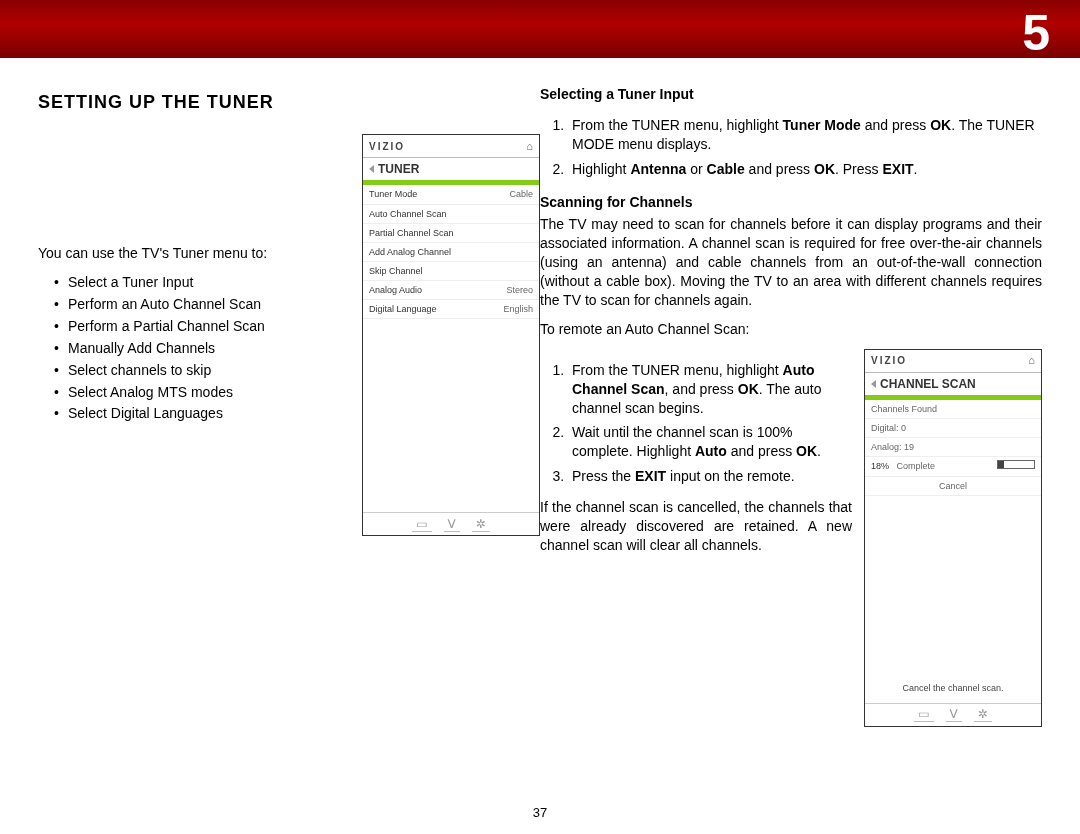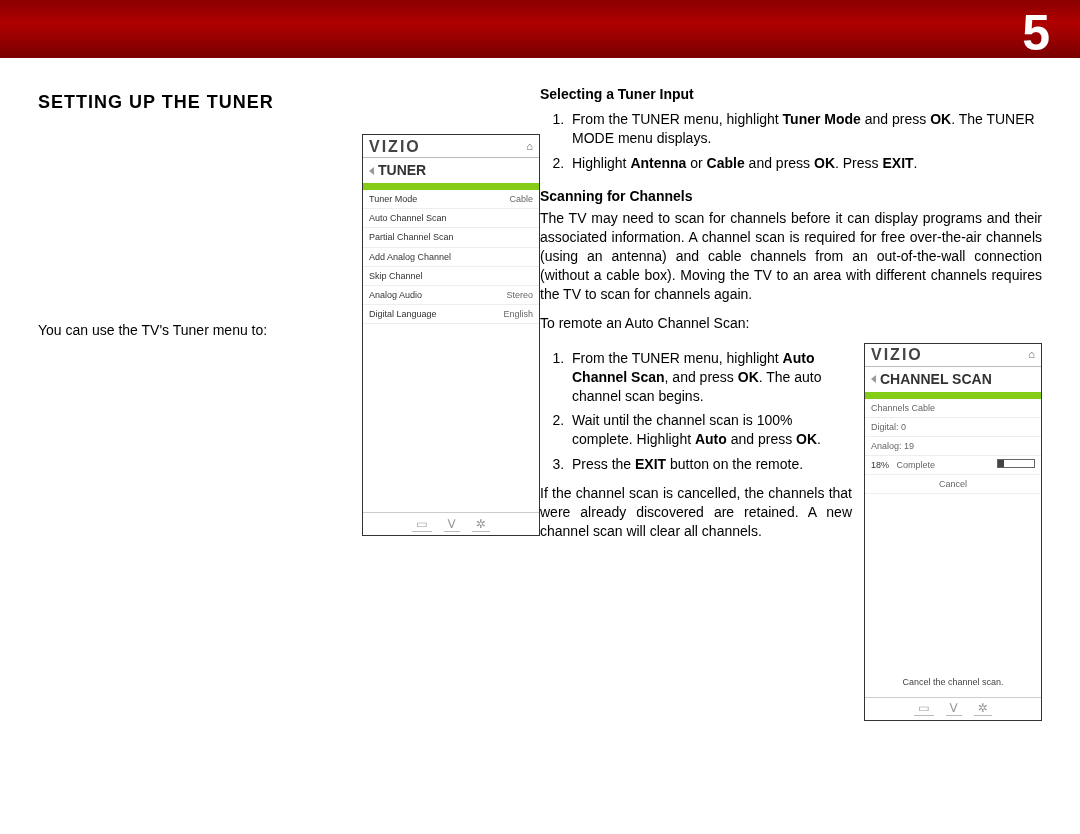--- a/index.html
+++ b/index.html
@@ -6,34 +6,34 @@
   .page{width:1080px;height:834px;position:relative;}
   .redbar{position:absolute;left:0;top:0;width:100%;height:58px;background:linear-gradient(#8a0000,#b00000 40%,#7a0000);}
   .chapter-num{position:absolute;right:30px;top:0px;color:#fff;font-size:50px;font-weight:bold;font-family:inherit;}
   .content{position:absolute;left:38px;top:85px;width:1004px;display:flex;}
   .col{flex:1;min-width:0;}
   h1{font-size:18px;font-weight:900;letter-spacing:1px;margin:5px 0 20px 0;font-family:inherit;}
   h2{font-size:14px;font-weight:bold;margin:0 0 4px 0;}
   ul.bul{list-style:none;padding:0;margin:2px 0 0 16px;}
   ul.bul>li{padding-left:14px;position:relative;margin:3px 0;}
   ul.bul>li::before{content:"•";position:absolute;left:0;top:0;}
-  ol.steps{padding-left:28px;margin:0 0;}
+  ol.steps{padding-left:28px;margin:12px 0;}
   ol.steps>li{margin:6px 0;padding-left:4px;}
   ol.steps>li::marker{font-weight:normal;}
   p{margin:0 0 10px 0;}
   .just{text-align:justify;}
   .left-top{display:flex;gap:12px;align-items:center;}
   .left-bullets{flex:1;min-width:0;}
   .screen{width:176px;border:1px solid #333;background:#fff;font-size:10px;color:#333;position:relative;flex:none;}
   .screen.tall{height:400px;}
   .screen.tall2{height:376px;}
   .sc-top{display:flex;align-items:center;justify-content:space-between;height:22px;padding:0 6px;border-bottom:1px solid #bbb;}
-  .sc-brand{font-weight:bold;letter-spacing:2px;font-size:16px;color:#444;}
+  .sc-brand{font-weight:bold;letter-spacing:2px;font-size:10px;color:#444;}
   .sc-home{font-size:11px;color:#666;}
-  .sc-title{display:flex;align-items:center;gap:4px;padding:3px 6px;border-bottom:7px solid #84cc16;font-weight:bold;font-size:14px;}
+  .sc-title{display:flex;align-items:center;gap:4px;padding:3px 6px;border-bottom:5px solid #84cc16;font-weight:bold;font-size:12px;}
   .sc-back{display:inline-block;width:0;height:0;border-right:5px solid #999;border-top:4px solid transparent;border-bottom:4px solid transparent;}
   .sc-row{display:flex;justify-content:space-between;padding:3px 6px;border-bottom:1px solid #eee;font-size:9px;}
   .sc-row span:last-child{color:#666;}
   .sc-note{position:absolute;bottom:28px;left:0;right:0;text-align:center;font-size:9px;color:#444;padding:4px;}
   .sc-foot{position:absolute;bottom:0;left:0;right:0;height:22px;border-top:1px solid #ccc;display:flex;align-items:center;justify-content:center;gap:12px;color:#999;font-size:12px;}
   .sc-foot>span{border-bottom:1px solid #bbb;padding:1px 4px;line-height:1;display:inline-flex;align-items:center;}
   .sc-bar{display:inline-block;width:36px;height:7px;border:1px solid #666;position:relative;vertical-align:middle;margin-left:6px;}
   .sc-bar>i{display:block;height:100%;background:#444;}
   .pageno{position:absolute;left:0;right:0;bottom:12px;text-align:center;font-size:13px;}
   .right-flex{display:flex;gap:12px;align-items:flex-start;margin-top:8px;}
@@ -48,20 +48,29 @@
     <div class="chapter-num">5</div>
   </div>
 
   <div class="content">
 
     <div class="col">
       <h1>SETTING UP THE TUNER</h1>
       <div class="left-top">
         <div class="left-bullets">
           <p>You can use the TV's Tuner menu to:</p>
+          <ul class="bul">
+            <li>Select a Tuner Input</li>
+            <li>Perform an Auto Channel Scan</li>
+            <li>Perform a Partial Channel Scan</li>
+            <li>Manually Add Channels</li>
+            <li>Select channels to skip</li>
+            <li>Select Analog MTS modes</li>
+            <li>Select Digital Languages</li>
+          </ul>
         </div>
 
         <div class="screen tall">
           <div class="sc-top">
             <span class="sc-brand">VIZIO</span>
             <span class="sc-home">⌂</span>
           </div>
           <div class="sc-title">
               <span class="sc-back"></span>
               <span>TUNER</span>
@@ -112,36 +121,36 @@
 
       <h2 style="margin-top:14px">Scanning for Channels</h2>
       <p class="just">The TV may need to scan for channels before it can display programs and their associated information. A channel scan is required for free over-the-air channels (using an antenna) and cable channels from an out-of-the-wall connection (without a cable box). Moving the TV to an area with different channels requires the TV to scan for channels again.</p>
       <p>To remote an Auto Channel Scan:</p>
 
       <div class="right-flex">
         <div class="right-text">
           <ol class="steps">
             <li><span>From the TUNER menu, highlight </span><b class="semi">Auto Channel Scan</b><span>, and press </span><b class="semi">OK</b><span>. The auto channel scan begins.</span></li>
             <li><span>Wait until the channel scan is 100% complete. Highlight </span><b class="semi">Auto</b><span> and press </span><b class="semi">OK</b><span>.</span></li>
-            <li><span>Press the </span><b class="semi">EXIT</b><span> button on the remote.</span></li>
+            <li><span>Press the </span><b class="semi">EXIT</b><span> input on the remote.</span></li>
           </ol>
           <p class="just" style="margin-top:10px">If the channel scan is cancelled, the channels that were already discovered are retained. A new channel scan will clear all channels.</p>
         </div>
 
         <div class="screen tall2">
           <div class="sc-top">
             <span class="sc-brand">VIZIO</span>
             <span class="sc-home">⌂</span>
           </div>
           <div class="sc-title">
               <span class="sc-back"></span>
               <span>CHANNEL SCAN</span>
             </div>
           <div class="sc-row">
-              <span>Channels Cable</span>
+              <span>Channels Found</span>
             </div>
           <div class="sc-row">
               <span>Digital:   0</span>
             </div>
           <div class="sc-row">
               <span>Analog: 19</span>
             </div>
           <div class="sc-row">
             <span><span>18%</span>&nbsp;&nbsp;&nbsp;<span>Complete</span></span>
             <span class="sc-bar">
@@ -155,13 +164,14 @@
           <div class="sc-foot">
             <span>▭</span>
             <span>Ⅴ</span>
             <span>✲</span>
           </div>
         </div>
       </div>
     </div>
   </div>
 
+  <div class="pageno">37</div>
 </div>
 
 </body></html>

